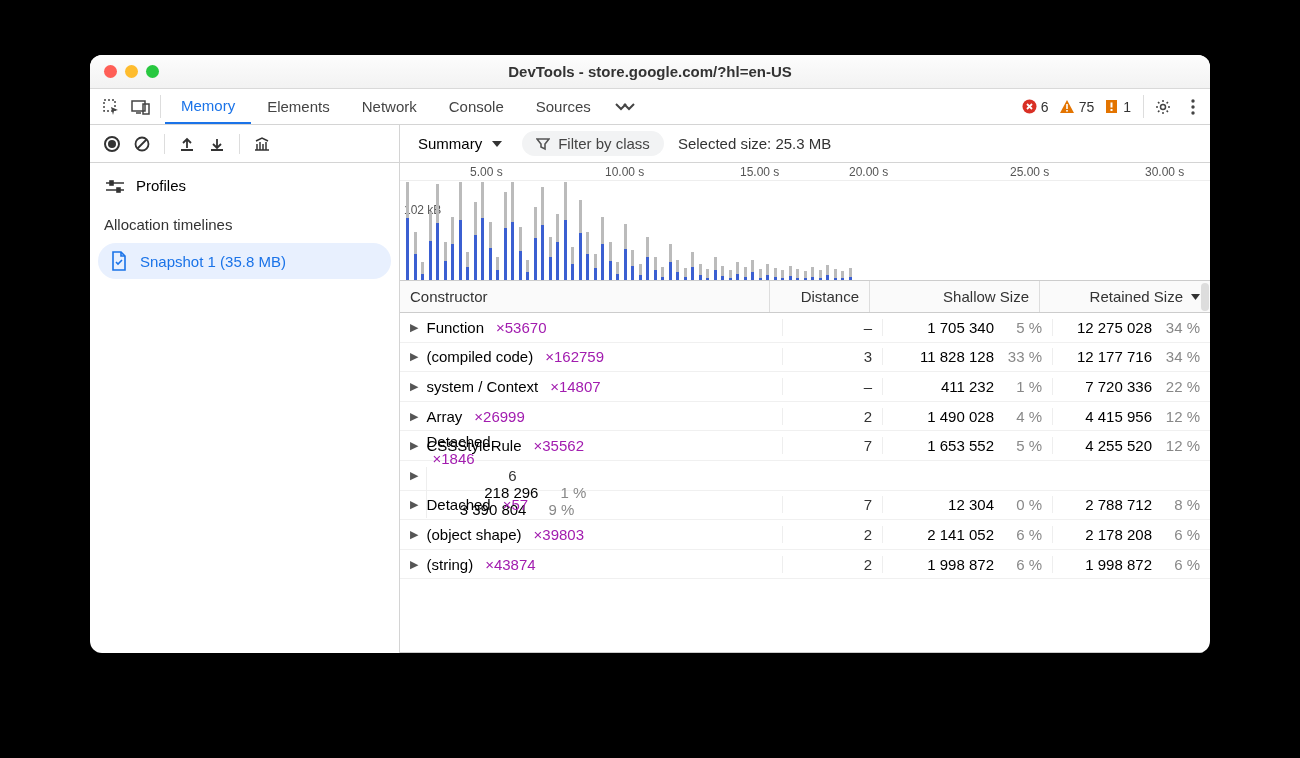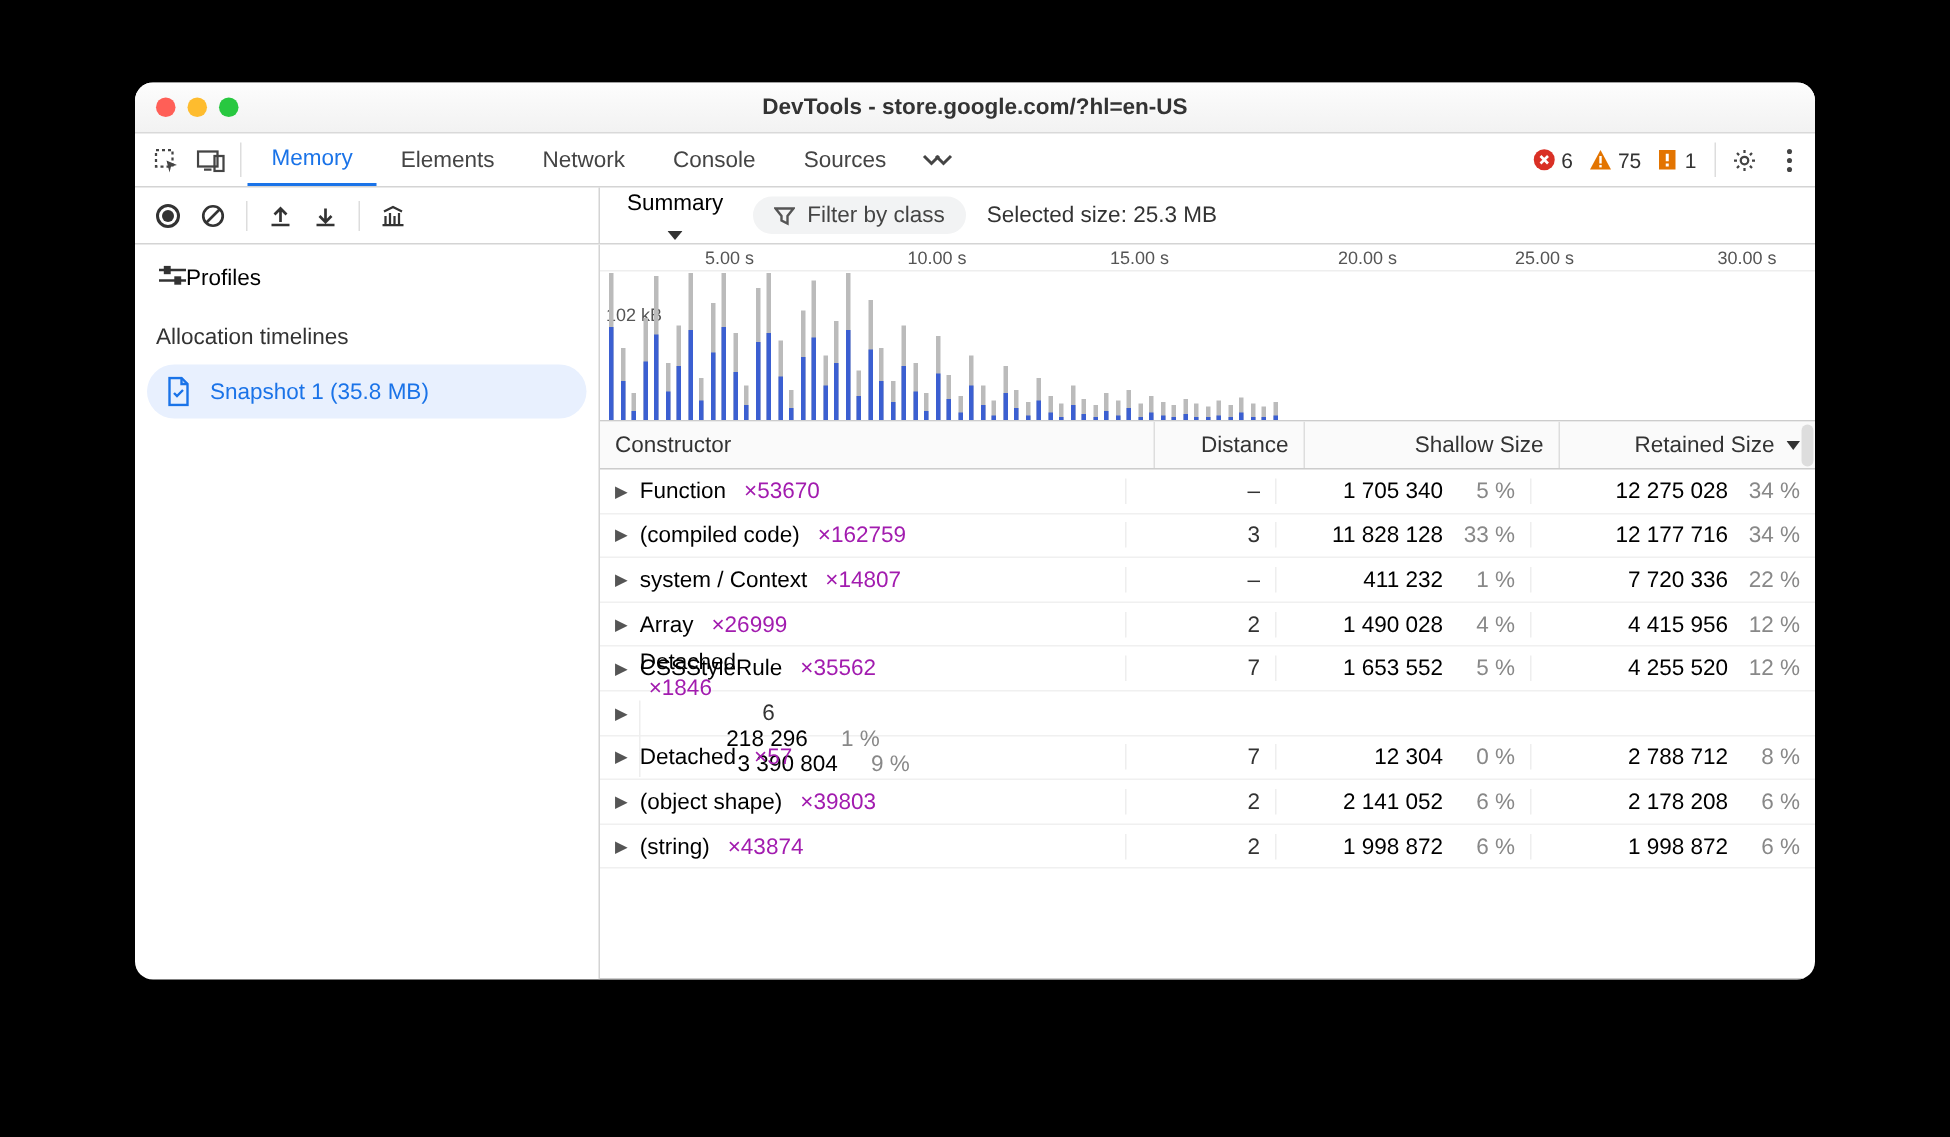--- a/index.html
+++ b/index.html
@@ -73,37 +73,37 @@
   width: 310px; min-width: 310px;
   display: flex; align-items: center; padding: 0 8px; gap: 2px;
   border-right: 1px solid #d4d4d4;
   height: 100%;
 }
 .sub-btn { width: 28px; height: 28px; display: flex; align-items: center; justify-content: center; color: #444; cursor: pointer; }
 .sub-sep { width: 1px; height: 20px; background: #ddd; margin: 0 6px; }
 .subbar-right {
   flex: 1; display: flex; align-items: center; padding: 0 12px; gap: 14px; font-size: 15px;
 }
-.dropdown { display: flex; align-items: center; gap: 10px; padding: 0 6px; cursor:pointer;flex-direction:column; }
+.dropdown { display: flex; align-items: center; gap: 10px; padding: 0 6px; cursor:pointer; }
 .filter-pill {
   display: flex; align-items: center; gap: 8px;
   background: #f2f3f4; border-radius: 18px;
   padding: 4px 14px; color: #444; font-size: 15px;
 }
 .sel-size { color: #333; font-size: 15px; }
 
 .main { flex: 1; display: flex; overflow: hidden; }
 .sidebar {
   width: 310px; min-width: 310px;
   border-right: 1px solid #d4d4d4;
   padding: 10px 8px;
   font-size: 15px;
   overflow: hidden;
 }
-.profiles-head { display: flex; align-items: flex-start; padding: 4px 8px 14px; }
+.profiles-head { display: flex; align-items: flex-end; gap: 12px; padding: 4px 8px 14px; }
 .section-title { padding: 8px 6px 10px; color: #333; font-size: 15px; }
 .snapshot {
   display: flex; align-items: center; gap: 12px;
   background: #e8f0fe; border-radius: 18px;
   padding: 8px 12px; color: #1a73e8; cursor: pointer;
 }
 
 .content { flex: 1; display: flex; flex-direction: column; overflow: hidden; }
 
 .timeline {
@@ -130,21 +130,21 @@
 .col-r { width: 170px; justify-content: flex-end; border-right: none; gap: 4px; }
 .sort-arrow { margin-left: 4px; }
 .scrollhint { position:absolute; right:1px; top:2px; width:8px; height:28px; background:#ddd; border-radius:4px;}
 
 .tbody { flex:1; overflow:hidden; }
 .tr { display: flex; height: 29.6px; align-items: center; font-size: 15px; border-bottom: 1px solid #f0f0f0; }
 .td { padding: 0 10px; display: flex; align-items: center; }
 .td.c { flex: 1; gap: 6px; }
 .td.d { width: 100px; justify-content: flex-end; color: #333; border-left:1px solid #eee;}
 .td.s { width: 170px; justify-content: flex-end; border-left:1px solid #eee; }
-.td.r { width: 190px; justify-content: flex-end; border-left:1px solid #eee;}
+.td.r { width: 158px; justify-content: flex-end; border-left:1px solid #eee;}
 .num { text-align: right; white-space: pre; }
 .pct { color: #888; margin-left: 8px; width: 40px; text-align: right; }
 .cnt { color: #a21caf; margin-left: 6px; }
 .tri { color: #555; font-size: 11px; margin-right: 2px;}
 
 .retainers {
   height: 32px; display: flex; align-items: center; padding: 0 12px;
   font-size: 15px; color: #444; justify-content: space-between;
 }
 .burger { color: #888; }
@@ -309,21 +309,21 @@
       </div>
     </div>
 
     <div class="content">
 
       <div class="timeline">
         <div class="tl-ticks" id="tl-ticks">
             <span class="tl-tick" style="left: 70px;">5.00 s</span>
             <span class="tl-tick" style="left: 205px;">10.00 s</span>
             <span class="tl-tick" style="left: 340px;">15.00 s</span>
-            <span class="tl-tick" style="left: 492px;">20.00 s</span>
+            <span class="tl-tick" style="left: 449px;">20.00 s</span>
             <span class="tl-tick" style="left: 610px;">25.00 s</span>
             <span class="tl-tick" style="left: 745px;">30.00 s</span>
           </div>
         <div class="tl-label">102 kB</div>
         <div class="tl-bars" id="tl-bars">
             <div class="bar g" style="left: 4px; height: 98px;"></div>
             <div class="bar b" style="left: 4px; height: 61.75px;"></div>
             <div class="bar g" style="left: 11.5px; height: 48px;"></div>
             <div class="bar b" style="left: 11.5px; height: 26px;"></div>
             <div class="bar g" style="left: 19px; height: 18px;"></div>

